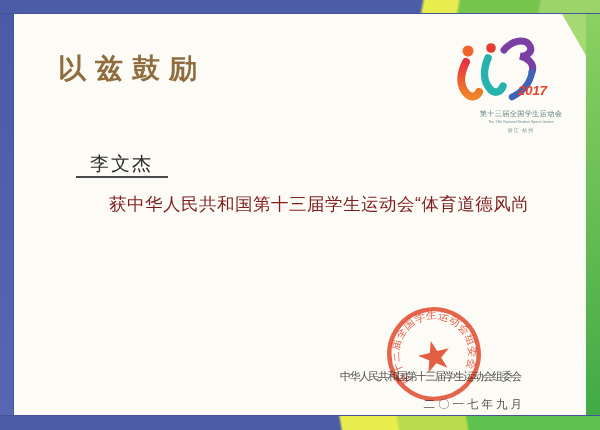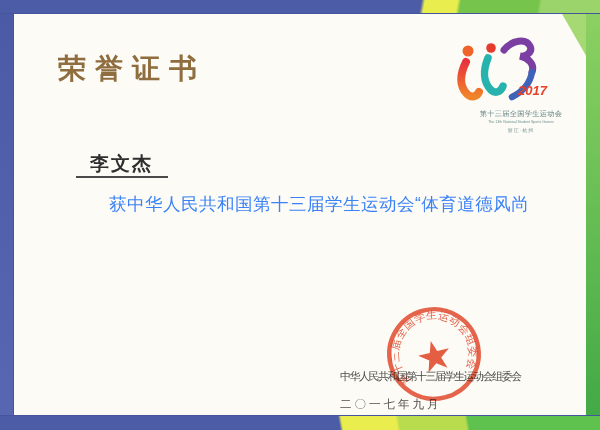--- a/index.html
+++ b/index.html
@@ -39,42 +39,42 @@
   
   .title{
     position:absolute;left:58px;top:50px;
     font-family:"DejaVu Serif","Liberation Serif",serif;
     font-size:28px;font-weight:bold;color:#8f6d3e;letter-spacing:9px;
   }
 
   
   .recipient{
     position:absolute;left:90px;top:151px;
-    font-size:19px;font-weight:bold;color:#2f2f2f;letter-spacing:2px;
+    font-size:19px;font-weight:normal;color:#2f2f2f;letter-spacing:2px;
   }
   .recipient-underline{
     position:absolute;left:76px;top:176px;width:92px;height:2px;
     background:#4a4a4a;
   }
 
   
   .body-text{
     position:absolute;left:61px;top:189px;width:488px;
-    font-size:17.5px;line-height:31px;color:#3b82f6;letter-spacing:0.5px;
+    font-size:17.5px;line-height:31px;color:#7f1d1d;letter-spacing:0.5px;
   }
   .body-text .line.indent{text-indent:48px;}
 
   
   .issuer{
     position:absolute;left:340px;top:369px;width:205px;
     font-size:11px;letter-spacing:-1.5px;color:#4a4a46;text-align:left;z-index:6;
   }
   .date{
     position:absolute;left:340px;top:397px;width:185px;
-    font-size:11.5px;letter-spacing:3px;color:#55504a;text-align:left;z-index:6;
+    font-size:11.5px;letter-spacing:3px;color:#55504a;text-align:right;z-index:6;
   }
 
   
   .seal{
     position:absolute;left:382px;top:302px;width:104px;height:104px;z-index:7;
     transform:rotate(-14deg);
     mix-blend-mode:multiply;opacity:0.92;
   }
 
   
@@ -86,21 +86,21 @@
 <body>
 
 <div class="page">
 
   <div class="corner-wedge"></div>
   <div class="border-top"></div>
   <div class="border-bottom"></div>
   <div class="border-left"></div>
   <div class="border-right"></div>
 
-  <div class="title">荣誉证书</div>
+  <div class="title">以兹鼓励</div>
 
   <svg class="logo" viewBox="0 0 130 135" aria-hidden="true">
     <defs>
       <linearGradient id="gradRed" x1="0" y1="0" x2="0" y2="1">
         <stop offset="0" stop-color="#e8323e"></stop>
           <stop offset="1" stop-color="#f08428"></stop>
       </linearGradient>
     </defs>
     <g>
       <circle cx="32" cy="23" r="5.5" fill="#f0642c"></circle>

